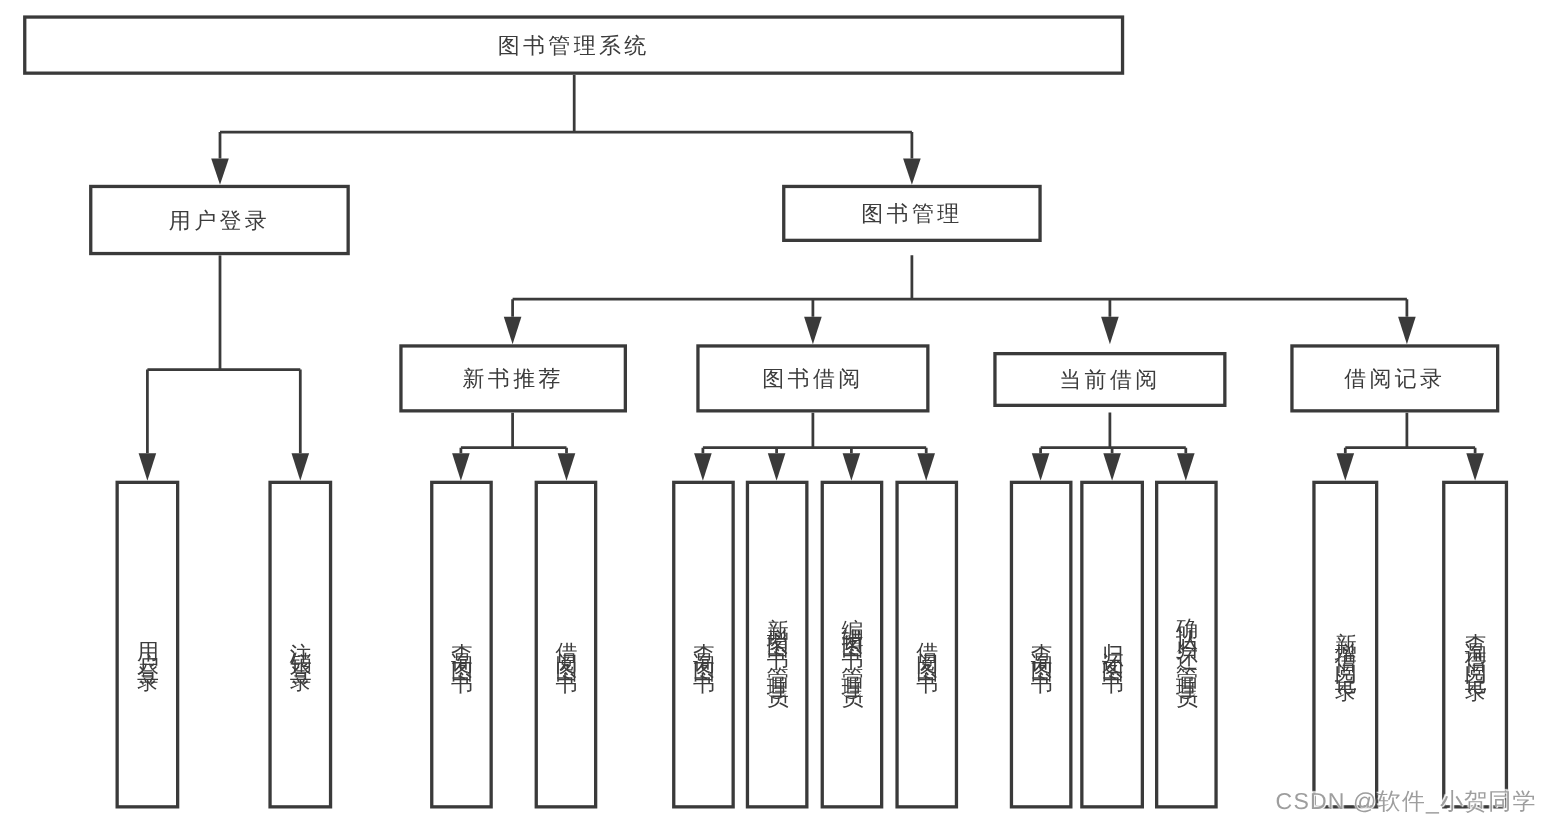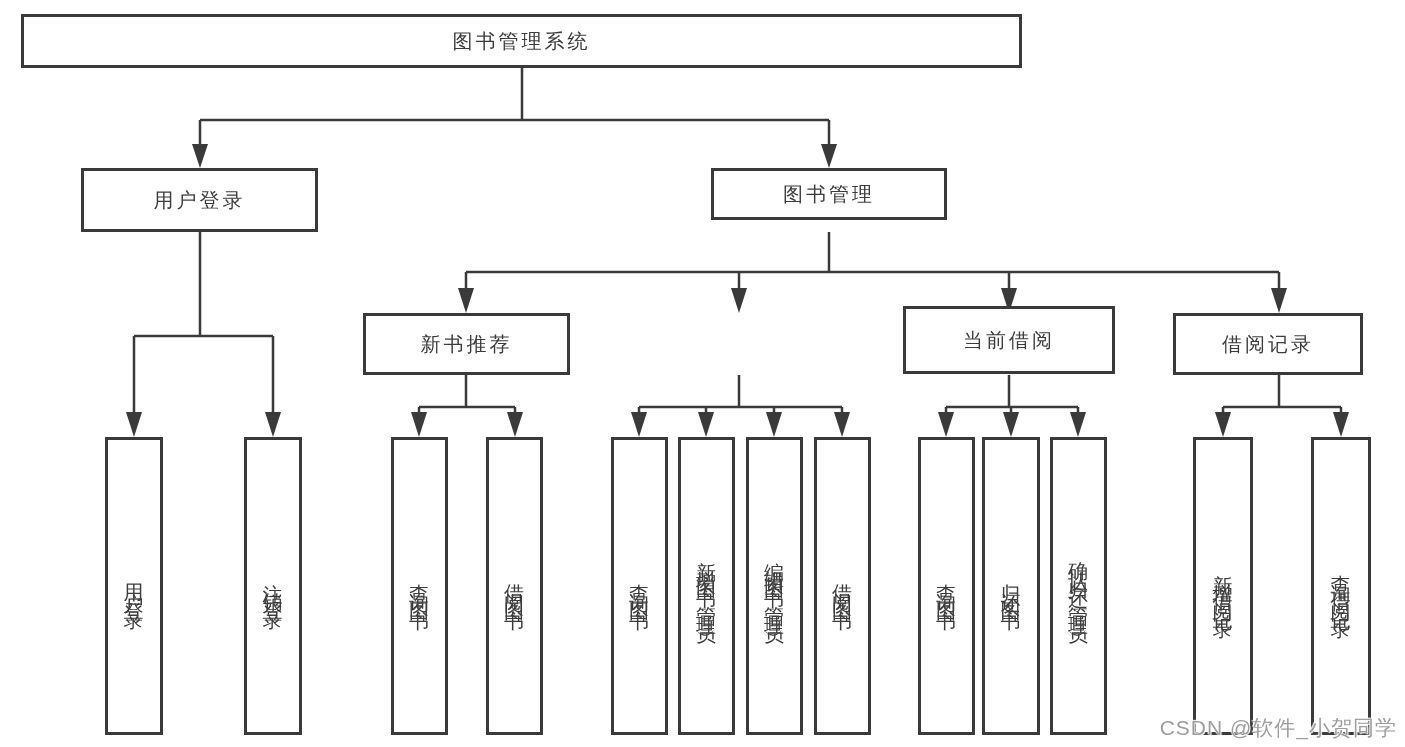--- a/index.html
+++ b/index.html
@@ -110,21 +110,24 @@
   <div class="box" style="left:81px;top:168px;width:237px;height:64px">
     <span>用户登录</span>
   </div>
   <div class="box" style="left:711px;top:168px;width:236px;height:52px">
     <span>图书管理</span>
   </div>
 
   <div class="box" style="left:363px;top:313px;width:207px;height:62px">
     <span>新书推荐</span>
   </div>
-  <div class="box" style="left:903px;top:306px;width:212px;height:68px">
+  <div class="box" style="left:633px;top:313px;width:212px;height:62px">
+    <span>图书借阅</span>
+  </div>
+  <div class="box" style="left:903px;top:320px;width:212px;height:50px">
     <span>当前借阅</span>
   </div>
   <div class="box" style="left:1173px;top:313px;width:190px;height:62px">
     <span>借阅记录</span>
   </div>
 
   <div class="box leaf" style="left:105px;width:58px">
     <span class="vtext">用户登录</span>
   </div>
   <div class="box leaf" style="left:244px;width:58px">

